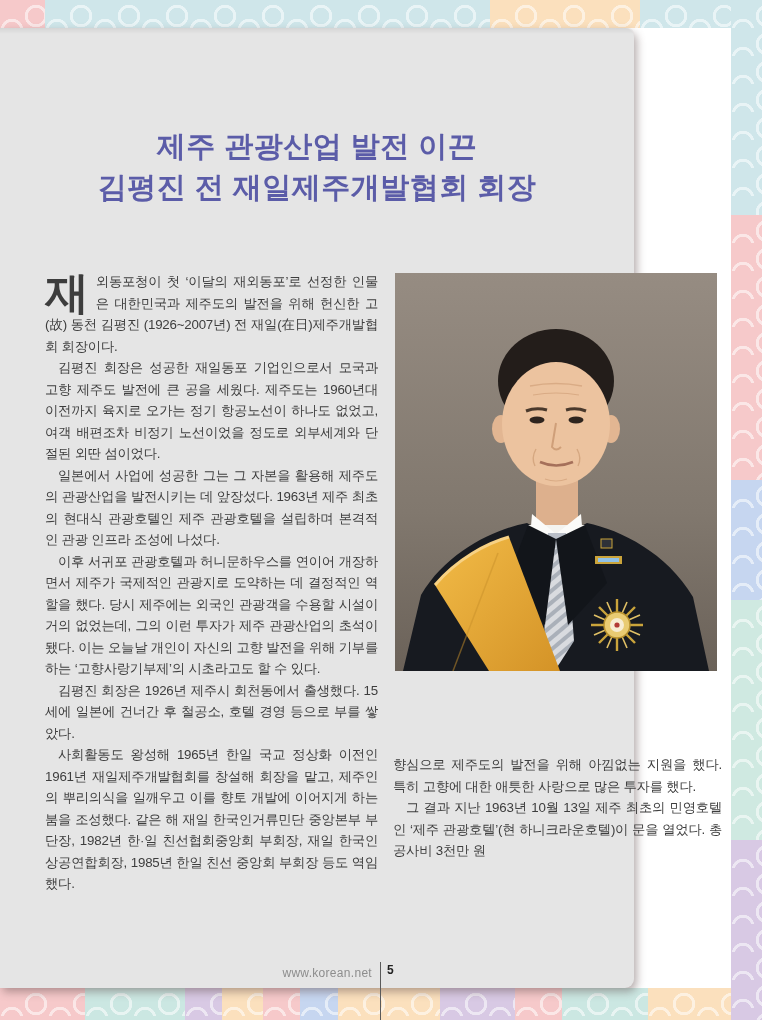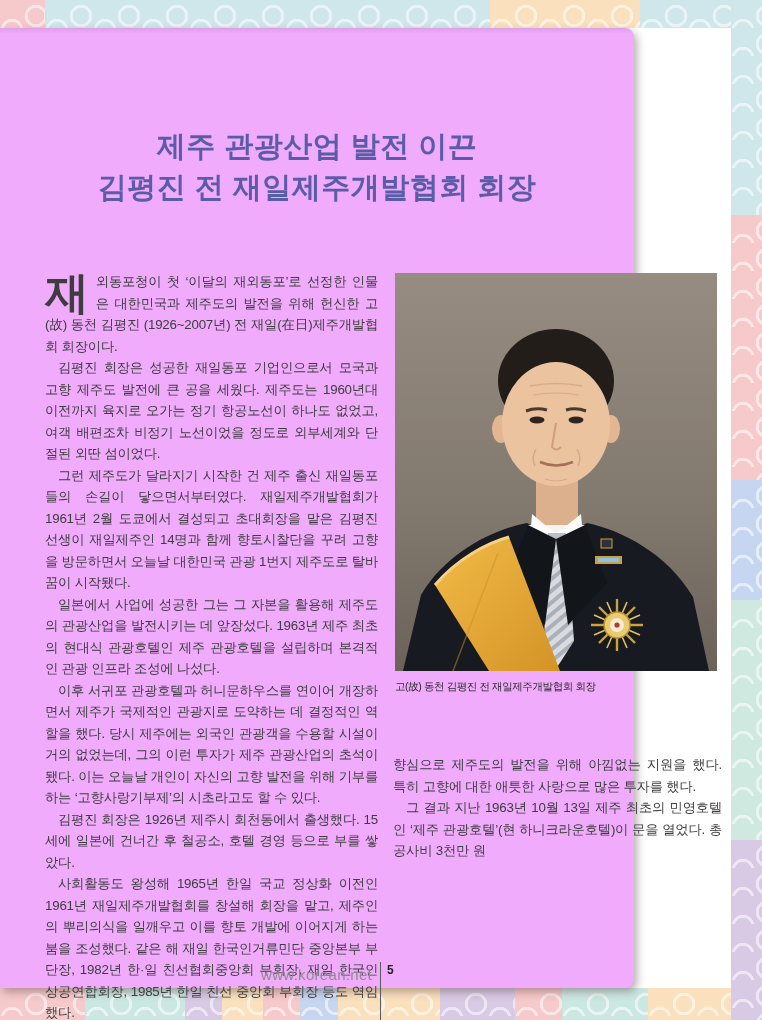--- a/index.html
+++ b/index.html
@@ -23,21 +23,21 @@
   .c-mint{background-color:#cfe9e1;}
 
   
   .tab{position:absolute;left:268px;top:0;width:222px;height:74px;z-index:5;
        clip-path:polygon(0 0,100% 0,100% 74%,50% 100%,0 74%);
        background:linear-gradient(to right,#dccfe7 0 25%,#fce3bf 25% 50%,#f8d1d3 50% 75%,#b9d8ef 75% 100%);
        display:flex;align-items:center;justify-content:center;}
   .tab-label{font-size:15px;font-weight:bold;color:#3c3c3c;letter-spacing:-0.5px;padding-bottom:14px;}
 
   
-  .card{position:absolute;left:0;top:28px;width:634px;height:960px;background:#f0abfc;
+  .card{position:absolute;left:0;top:28px;width:634px;height:960px;background:#e5e5e5;
         border-radius:0 9px 9px 0;box-shadow:3px 4px 8px rgba(95,75,75,.45);z-index:2;}
   .card::before{content:"";position:absolute;left:0;top:0;width:100%;height:6px;
         background:linear-gradient(rgba(0,0,0,.07),rgba(0,0,0,0));border-radius:0 9px 0 0;}
 
   
   .title-block{position:absolute;left:0;top:98px;width:100%;text-align:center;
         color:#5b5ca8;font-weight:bold;font-size:29px;line-height:41px;letter-spacing:0.5px;}
 
   
   .bodytext{font-size:13.3px;line-height:21.5px;color:#3d3d3d;text-align:justify;letter-spacing:-0.2px;}
@@ -50,21 +50,21 @@
   .subhead{font-size:15px;font-weight:bold;color:#5456a8;margin:7px 0 6px 0 !important;
         letter-spacing:-0.3px;text-indent:0;}
 
   
   .photo{position:absolute;left:395px;top:245px;width:322px;height:398px;overflow:hidden;}
   .caption{position:absolute;left:395px;top:652px;width:322px;font-size:10.5px;
         color:#2b2b2b;letter-spacing:-0.4px;}
 
   
   .footer-url{position:absolute;left:240px;top:966px;width:132px;text-align:right;
-        font-size:15px;color:#8d8d8d;letter-spacing:0.3px;z-index:6;}
+        font-size:12px;color:#8d8d8d;letter-spacing:0.3px;z-index:6;}
   .footer-divider{position:absolute;left:380px;top:962px;width:1px;height:58px;background:#5a5a5a;z-index:6;}
   .footer-page{position:absolute;left:387px;top:963px;font-size:12px;font-weight:bold;color:#222;z-index:6;}
 </style>
 </head>
 <body>
 
 <div class="page">
 
   <div class="strip-top">
     <div class="seg pat c-pink" style="left:0;top:0;width:45px;height:28px;"></div>
@@ -99,21 +99,20 @@
   <div class="card">
 
     <div class="title-block">
       <div>제주 관광산업 발전 이끈</div>
       <div>김평진 전 재일제주개발협회 회장</div>
     </div>
 
     <div class="col-left bodytext">
       <p><span class="dropcap">재</span><span>외동포청이 첫 ‘이달의 재외동포’로 선정한 인물은 대한민국과 제주도의 발전을 위해 헌신한 고(故) 동천 김평진 (1926~2007년) 전 재일(在日)제주개발협회 회장이다.</span></p>
       <p class="p-ind">김평진 회장은 성공한 재일동포 기업인으로서 모국과 고향 제주도 발전에 큰 공을 세웠다. 제주도는 1960년대 이전까지 육지로 오가는 정기 항공노선이 하나도 없었고, 여객 배편조차 비정기 노선이었을 정도로 외부세계와 단절된 외딴 섬이었다.</p>
-      <p class="p-ind">그런 제주도가 달라지기 시작한 건 제주 출신 재일동포들의 손길이 닿으면서부터였다. 재일제주개발협회가 1961년 2월 도쿄에서 결성되고 초대회장을 맡은 김평진 선생이 재일제주인 14명과 함께 향토시찰단을 꾸려 고향을 방문하면서 오늘날 대한민국 관광 1번지 제주도로 탈바꿈이 시작됐다.</p>
       <p class="p-ind">일본에서 사업에 성공한 그는 그 자본을 활용해 제주도의 관광산업을 발전시키는 데 앞장섰다. 1963년 제주 최초의 현대식 관광호텔인 제주 관광호텔을 설립하며 본격적인 관광 인프라 조성에 나섰다.</p>
       <p class="p-ind">이후 서귀포 관광호텔과 허니문하우스를 연이어 개장하면서 제주가 국제적인 관광지로 도약하는 데 결정적인 역할을 했다. 당시 제주에는 외국인 관광객을 수용할 시설이 거의 없었는데, 그의 이런 투자가 제주 관광산업의 초석이 됐다. 이는 오늘날 개인이 자신의 고향 발전을 위해 기부를 하는 ‘고향사랑기부제’의 시초라고도 할 수 있다.</p>
       <p class="p-ind">김평진 회장은 1926년 제주시 회천동에서 출생했다. 15세에 일본에 건너간 후 철공소, 호텔 경영 등으로 부를 쌓았다.</p>
       <p class="p-ind">사회활동도 왕성해 1965년 한일 국교 정상화 이전인 1961년 재일제주개발협회를 창설해 회장을 맡고, 제주인의 뿌리의식을 일깨우고 이를 향토 개발에 이어지게 하는 붐을 조성했다. 같은 해 재일 한국인거류민단 중앙본부 부단장, 1982년 한·일 친선협회중앙회 부회장, 재일 한국인 상공연합회장, 1985년 한일 친선 중앙회 부회장 등도 역임했다.</p>
 
     </div>
 
     <div class="photo">
       <svg width="322" height="398" viewBox="0 0 322 398" xmlns="http://www.w3.org/2000/svg">
         <defs>
@@ -187,21 +186,20 @@
         <circle cx="222" cy="352" r="13" fill="#e9cb72" stroke="#b8922f" stroke-width="1.5"></circle>
         <circle cx="222" cy="352" r="7" fill="#f7ecd2"></circle>
         <circle cx="222" cy="352" r="2.6" fill="#b23a36"></circle>
 
         <rect x="206" y="266" width="11" height="9" fill="#2e3138" stroke="#caa43b" stroke-width="1"></rect>
         <rect x="200" y="283" width="27" height="8" fill="#caa43b"></rect>
         <rect x="203" y="285" width="21" height="4" fill="#8fc1e8"></rect>
       </svg>
     </div>
 
-    <div class="caption">고(故) 동천 김평진 전 재일제주개발협회 회장</div>
 
     <div class="col-right bodytext">
       <p>향심으로 제주도의 발전을 위해 아낌없는 지원을 했다. 특히 고향에 대한 애틋한 사랑으로 많은 투자를 했다.</p>
       <p class="p-ind">그 결과 지난 1963년 10월 13일 제주 최초의 민영호텔인 ‘제주 관광호텔’(현 하니크라운호텔)이 문을 열었다. 총공사비 3천만 원</p>
     </div>
 
   </div>
 
   <div class="footer-url">www.korean.net</div>
   <div class="footer-divider"></div>

